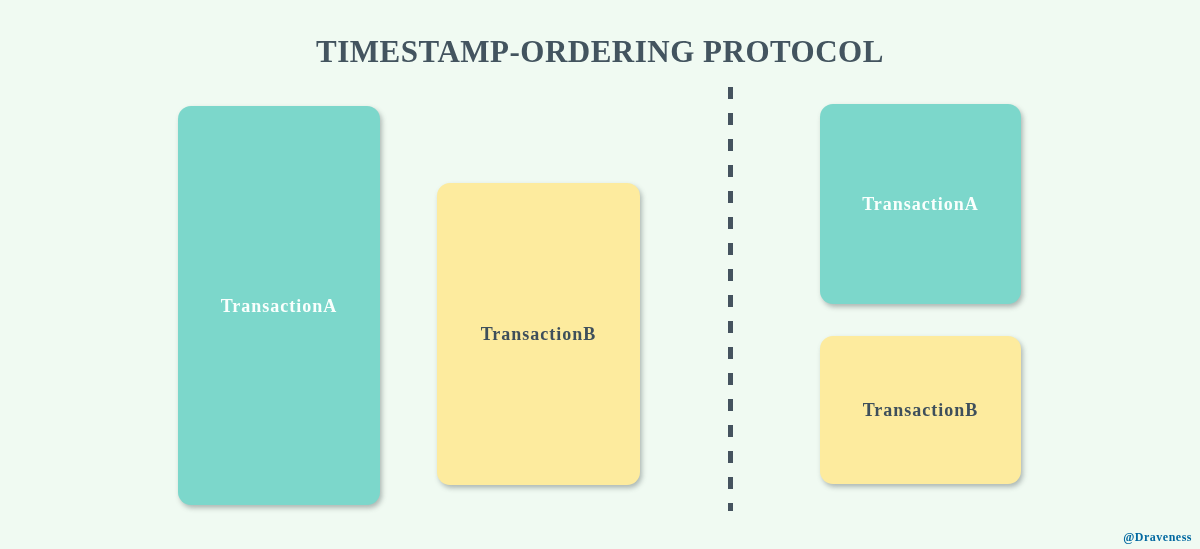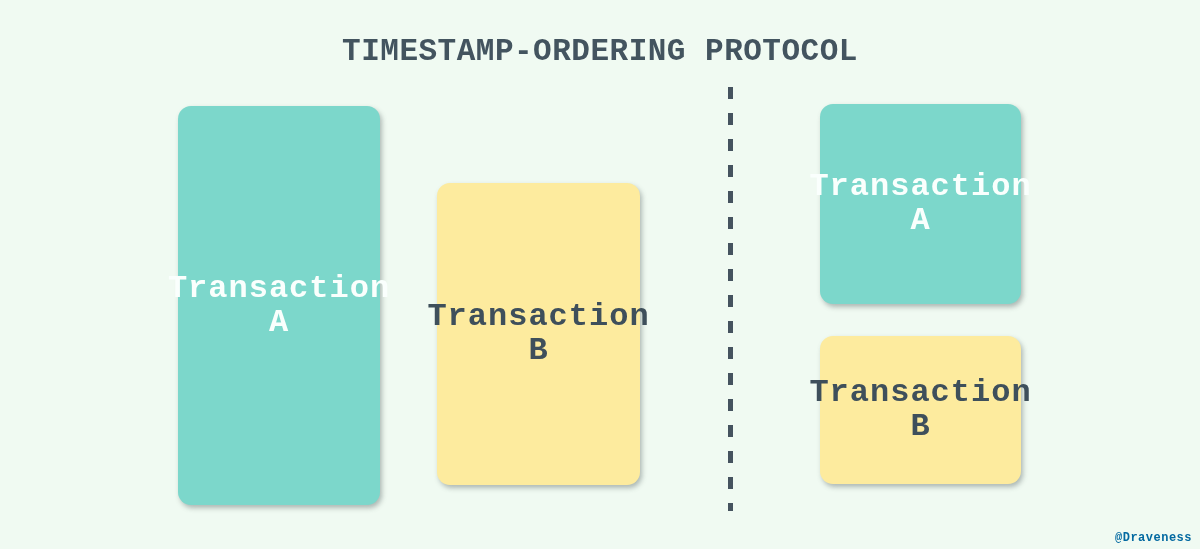--- a/index.html
+++ b/index.html
@@ -1,43 +1,43 @@
 <!DOCTYPE html>
 <html><head>
 <meta charset="utf-8">
 <style>
   html, body { margin: 0; padding: 0; }
   .canvas {
     position: relative;
     width: 1200px;
     height: 549px;
     background: #f0faf2;
-    font-family: Liberation Mono, monospace;
+    font-family: Liberation Serif, serif;
     overflow: hidden;
   }
   .title {
     position: absolute;
     top: 34px;
     left: 0;
     width: 100%;
     margin: 0;
     text-align: center;
     font-size: 31px;
     font-weight: bold;
     letter-spacing: 0.5px;
     color: #43545f;
   }
   .box {
     position: absolute;
     border-radius: 13px;
     display: flex;
-    flex-direction: column;
+    flex-direction: row;
     align-items: center;
     justify-content: center;
-    font-size: 32px;
+    font-size: 18px;
     font-weight: bold;
     letter-spacing: 1px;
     line-height: 34px;
     box-shadow: 2px 3px 5px rgba(90, 105, 105, 0.45);
     text-align: center;
   }
   .teal   { background: #7cd7cb; color: #fafffd; }
   .yellow { background: #fdeb9e; color: #3e4f5b; }
 
   .pos-a-left  { left: 178px; top: 106px; width: 202px; height: 399px; }

